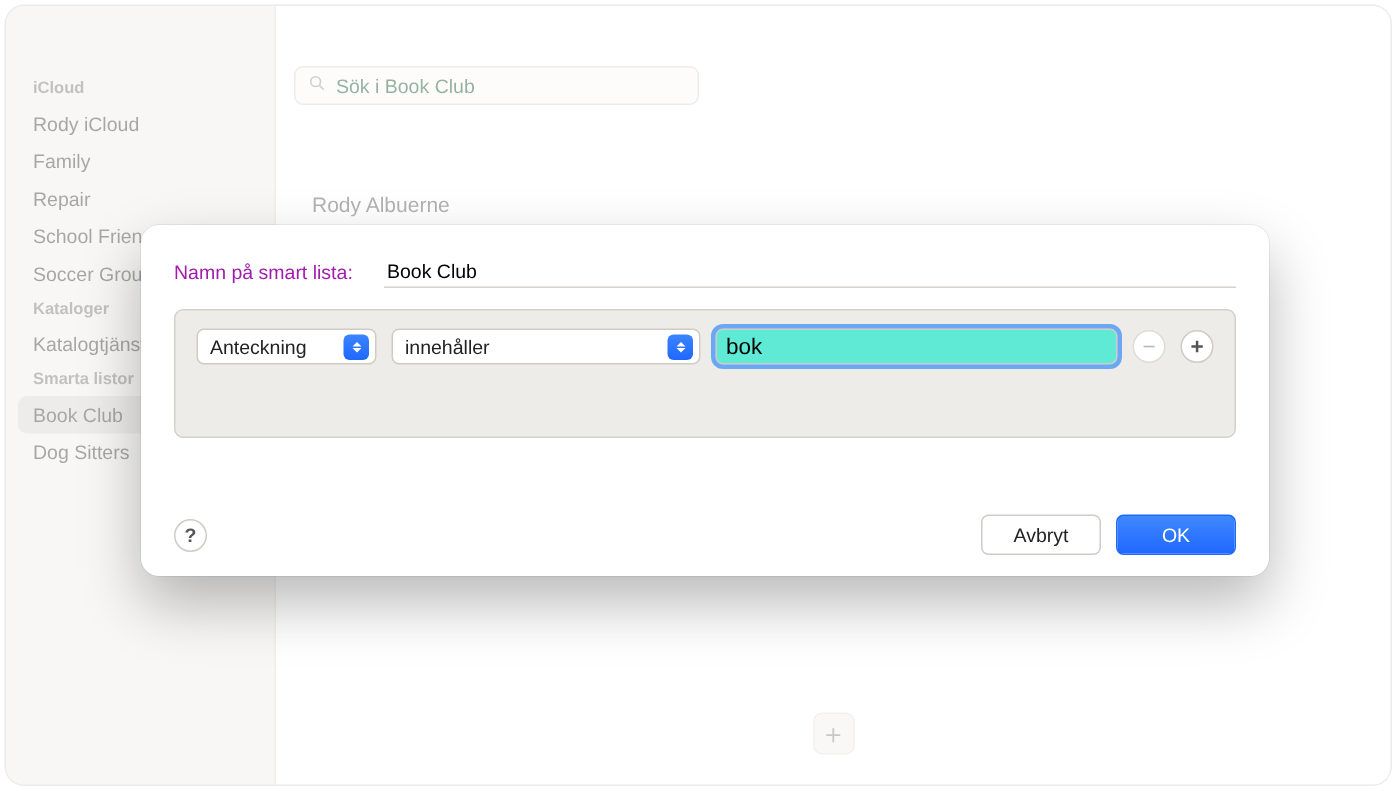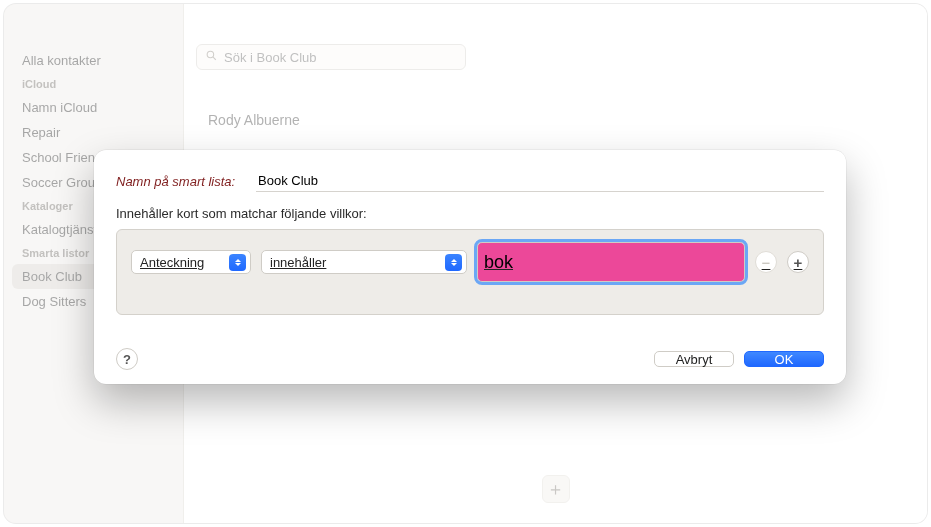--- a/index.html
+++ b/index.html
@@ -49,25 +49,25 @@
     .list-col {
       position:absolute; top:0; bottom:0; left:180px; right:0;
       background:#fff;
     }
     .search {
       position:absolute; top:40px; left:12px;
       width:270px; height:26px;
       border:1px solid #d8d5d0; border-radius:6px;
       background:#faf9f7;
       display:flex; align-items:center; padding:0 8px; gap:6px;
-      color:#737373; font-size:13px;
+      color:#14532d; font-size:13px;
     }
     .search svg{ width:13px; height:13px; fill:none; stroke:#9a958d; stroke-width:2;}
     .contact {
-      position:absolute; top:108px; left:24px;
+      position:absolute; top:124px; left:24px;
       font-size:14px; color:#555;
     }
     .bottom-add {
       position:absolute; left:50%; transform:translateX(-50%); bottom:20px;
       width:28px;height:28px; border-radius:6px;
       display:flex;align-items:center;justify-content:center;
       background:#f1efec; color:#8a867f; font-size:18px; font-weight:300;
       border:1px solid #e3e0da;
     }
 
@@ -78,33 +78,33 @@
     .sheet {
       position:absolute;
       top:146px; left:90px;
       width:752px; height:234px;
       background:#fff;
       border-radius:12px;
       box-shadow:0 18px 40px rgba(0,0,0,.28), 0 0 0 .5px rgba(0,0,0,.08);
       padding:20px 22px 16px 22px;
     }
     .row { display:flex; align-items:center; margin-bottom:14px; }
-    .label { width:140px; font-size:13px; color:#7f1d1d;font-style:italic; }
+    .label { width:140px; font-size:13px; color:#a21caf; }
     .name-field {
       flex:1; height:22px; font-size:13px;
       border:0; border-bottom:1px solid #d6d3ce;
       outline:none; padding:0 2px; background:transparent;
     }
     .subhead { font-size:13px; color:#2b2b2b; margin-bottom:8px; }
 
     
     .well {
       border:1px solid #d4d1cb; border-radius:6px;
       background:#eeece8;
-      height:86px; padding:12px 14px;text-decoration:underline;
+      height:86px; padding:12px 14px;
     }
     .rule { display:flex; align-items:center; gap:10px; }
 
     .popup {
       height:24px; font-size:13px;
       background:#fff;
       border:1px solid #cfccc6; border-radius:5px;
       display:flex; align-items:center; justify-content:space-between;
       padding:0 4px 0 8px;
       cursor:default;
@@ -117,26 +117,26 @@
     }
     .popup .chev::before,.popup .chev::after{
       content:""; width:0;height:0; border-left:3px solid transparent;border-right:3px solid transparent;
     }
     .popup .chev::before{ border-bottom:3px solid #fff; margin-bottom:1px;}
     .popup .chev::after { border-top:3px solid #fff; }
     .popup.field { width:120px; }
     .popup.op    { width:206px; }
 
     .criterion {
-      flex:1; height:40px;
+      flex:1; height:24px;
       border:1px solid #cfccc6; border-radius:5px;
-      font-size:18px; padding:0 6px;
+      font-size:15px; padding:0 6px;
       outline:3px solid rgba(0,112,255,.55);
       outline-offset:0;
-      background:#ec4899;
+      background:#5eead4;
     }
 
     .pm {
       width:22px;height:22px;border-radius:50%;
       border:1px solid #cfccc6; background:#fff;
       display:flex;align-items:center;justify-content:center;
       font-size:15px; line-height:1; cursor:pointer;
     }
     .pm.disabled { color:#bdb9b1; border-color:#e0ddd7; cursor:default; }
     .pm.plus { color:#555; font-weight:600; }
@@ -147,21 +147,21 @@
       display:flex; align-items:center;
     }
     .help {
       width:22px;height:22px;border-radius:50%;
       border:1px solid #cfccc6; background:#fff;
       display:flex;align-items:center;justify-content:center;
       font-size:13px; color:#555; font-weight:600;
     }
     .spacer{ flex:1; }
     .btn {
-      height:16px; min-width:80px; padding:0 18px;
+      height:27px; min-width:80px; padding:0 18px;
       font-size:13px; border-radius:5px;
       border:1px solid #cfccc6; background:#fff; color:#222;
       display:flex;align-items:center;justify-content:center;
       cursor:pointer;
     }
     .btn + .btn { margin-left:10px; }
     .btn.primary {
       background:linear-gradient(#3f88ff,#1f68ff);
       border-color:#1f68ff; color:#fff; font-weight:500;
     }
@@ -171,24 +171,24 @@
 
 <div class="window">
 
   <div class="traffic">
     <div class="tl red"></div>
     <div class="tl amber"></div>
     <div class="tl green"></div>
   </div>
 
   <div class="sidebar">
-    <div class="sb-item">Alla kontakter</div>
 
     <div class="sb-header">iCloud</div>
-    <div class="sb-item">Namn iCloud</div>
+    <div class="sb-item">Rody iCloud</div>
+    <div class="sb-item">Family</div>
     <div class="sb-item">Repair</div>
     <div class="sb-item">School Friends</div>
     <div class="sb-item">Soccer Group</div>
 
     <div class="sb-header">Kataloger</div>
     <div class="sb-item">Katalogtjänster</div>
 
     <div class="sb-header">Smarta listor</div>
     <div class="sb-item selected">Book Club</div>
     <div class="sb-item">Dog Sitters</div>
@@ -212,21 +212,20 @@
   </div>
 
   <div class="veil"></div>
 
   <div class="sheet">
     <div class="row">
       <div class="label">Namn på smart lista:</div>
       <input class="name-field" type="text" value="Book Club" style="">
     </div>
 
-    <div class="subhead">Innehåller kort som matchar följande villkor:</div>
 
     <div class="well">
       <div class="rule">
 
         <div class="popup field">
           <span>Anteckning</span>
           <span class="chev"></span>
         </div>
 
         <div class="popup op">

